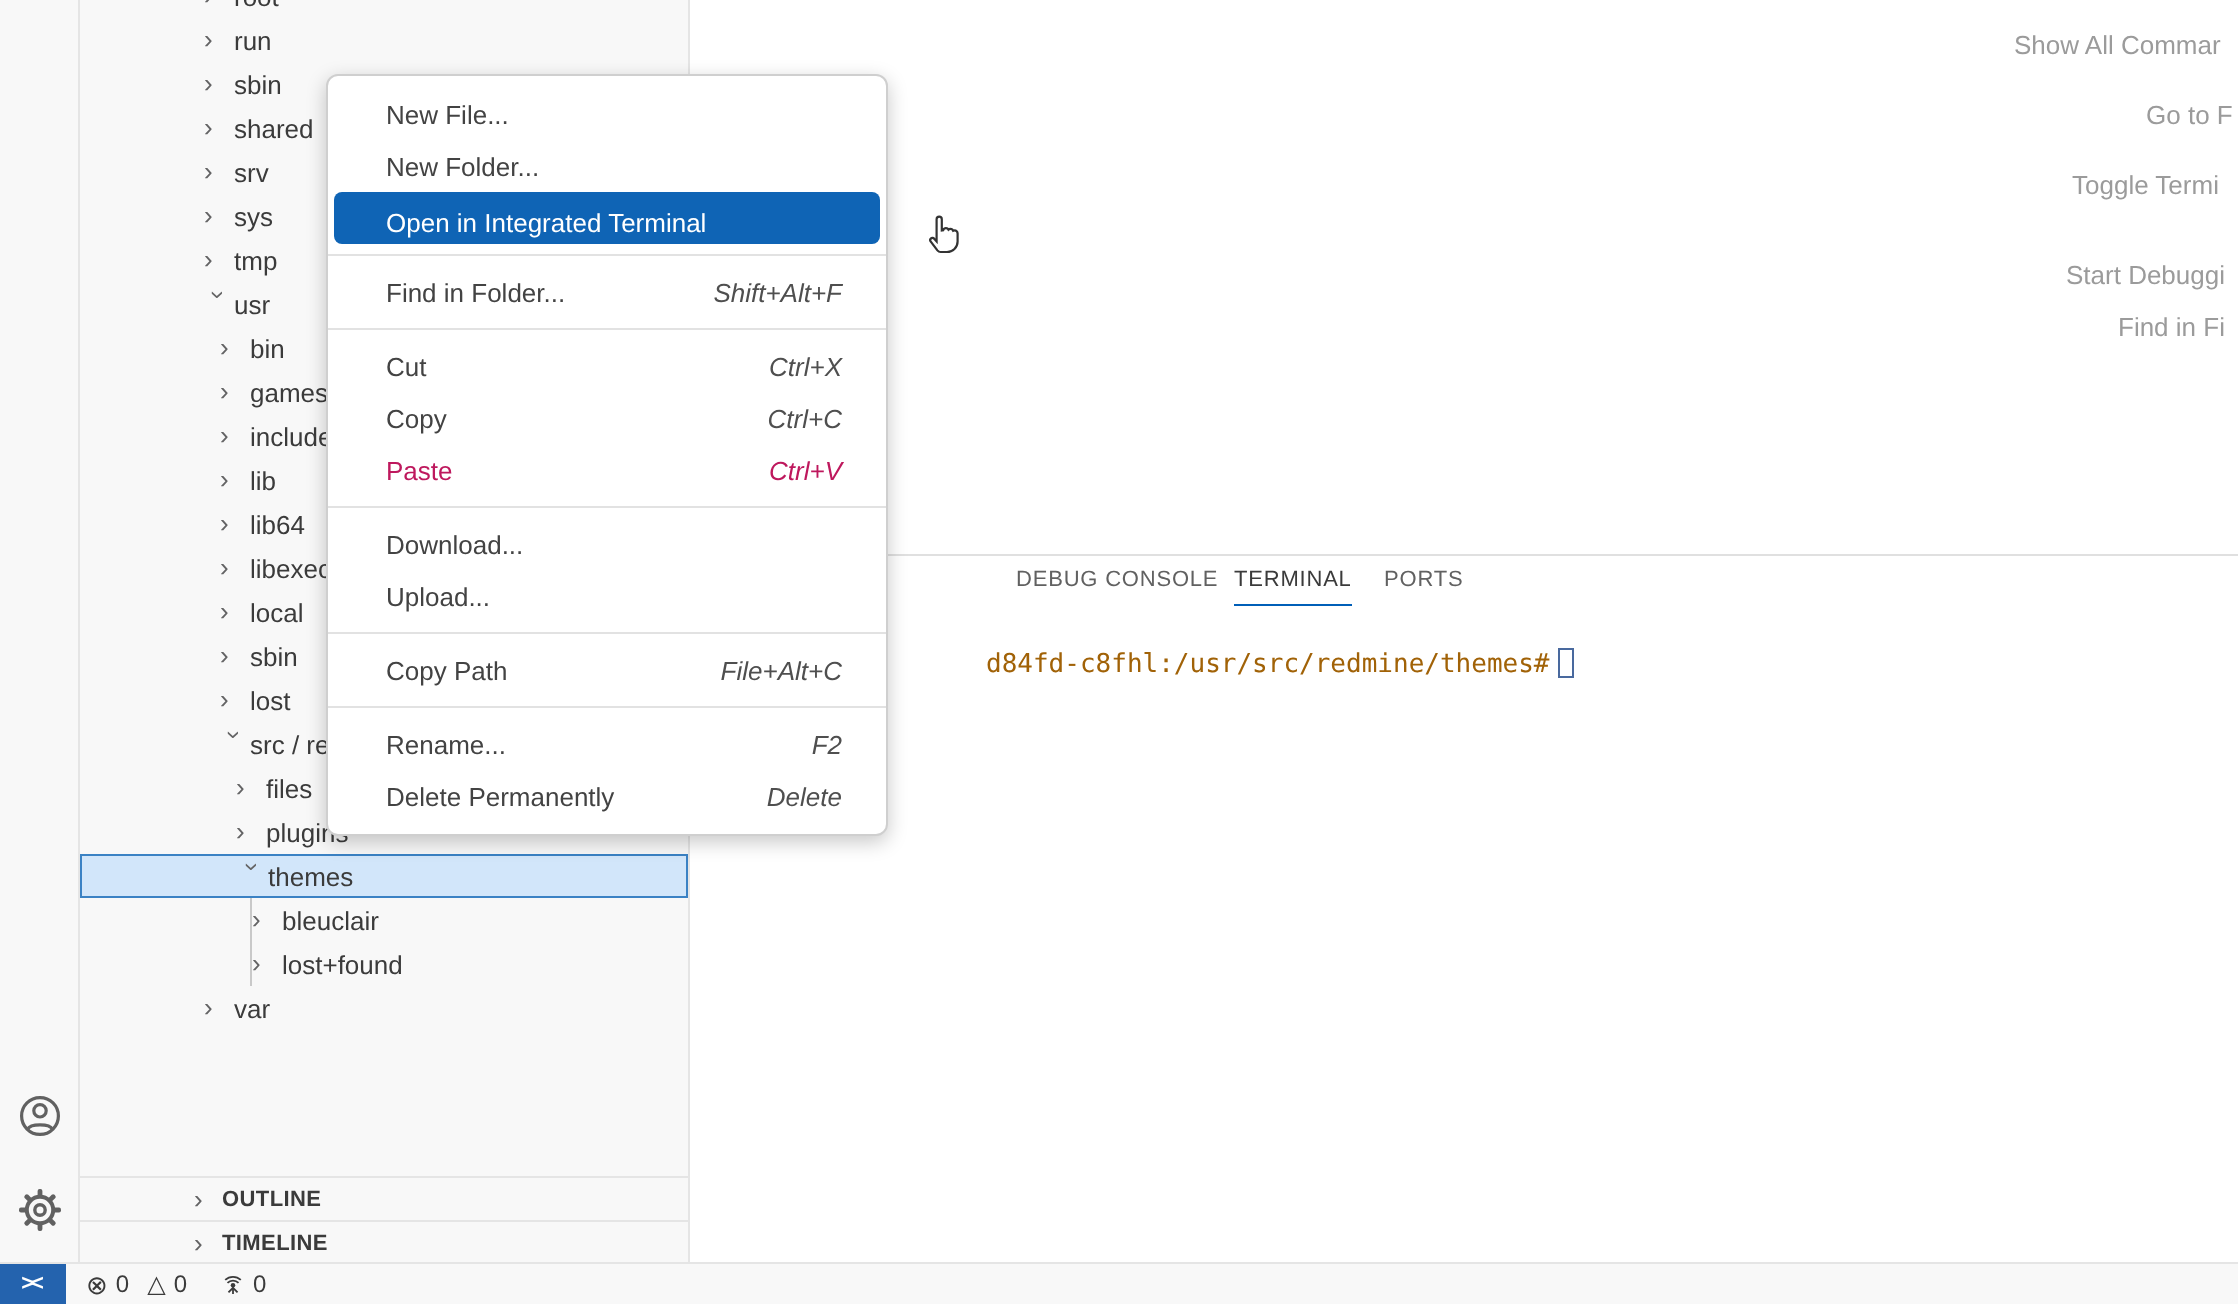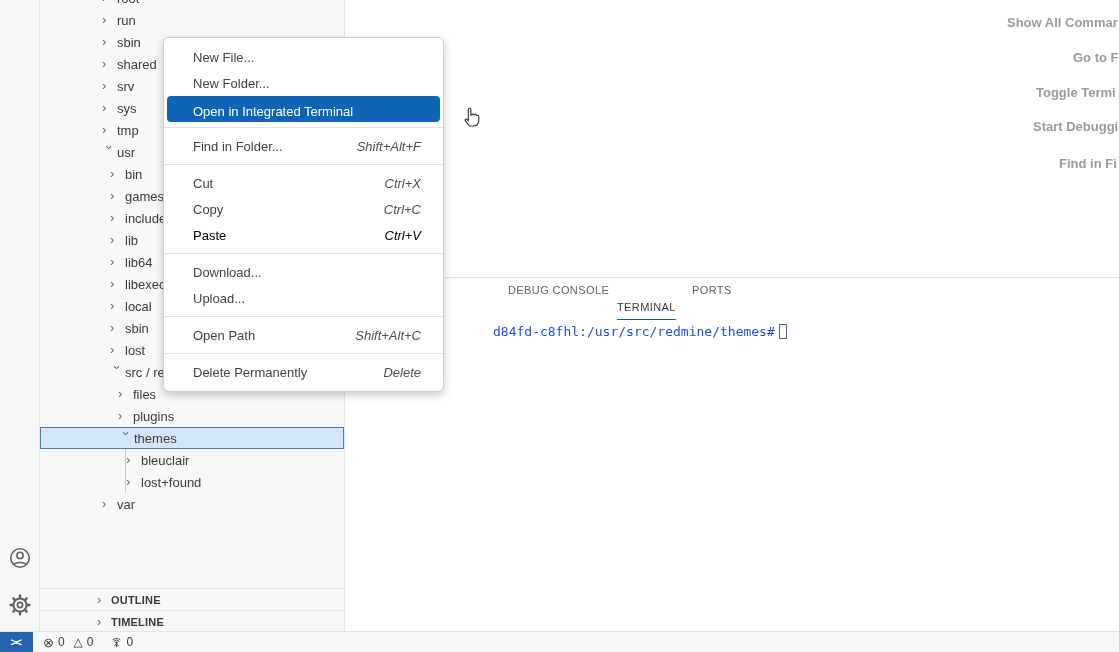--- a/index.html
+++ b/index.html
@@ -24,42 +24,42 @@
     display:inline-block; text-align:left; }
   .chev.exp { transform:rotate(90deg); transform-origin:45% 50%; }
   .trow.sel { background:var(--sel-bg); border:1px solid var(--sel-border); }
   .guide { position:absolute; left:85px; top:449px; width:1px; height:44px; background:#c9c9c9; }
   .section { position:absolute; left:0; right:0; height:22px; border-top:1px solid #e5e5e5;
     display:flex; align-items:center; font-size:11px; font-weight:bold; color:#3b3b3b;
     padding-left:57px; cursor:pointer; background:#f8f8f8; letter-spacing:.2px; }
   .section .chev { flex:0 0 14px; width:14px; font-weight:normal; }
 
   
-  .wmark { position:absolute; font-size:13px; color:#9b9b9b; line-height:15px; white-space:nowrap;font-weight:bold; }
+  .wmark { position:absolute; font-size:13px; color:#9b9b9b; line-height:15px; white-space:nowrap; }
 
   
   .panel-top { position:absolute; left:345px; right:0; top:277px; height:1px; background:#e0e0e0; }
   .ptab { position:absolute; top:278px; height:25px; line-height:25px; font-size:11px;
     letter-spacing:.4px; color:#616161; cursor:pointer; white-space:nowrap; }
   .ptab.active { color:#3b3b3b; border-bottom:1.5px solid var(--tab-line); }
   .term-line { position:absolute; left:493px; top:324px; font-family:"DejaVu Sans Mono", monospace;
-    font-size:13px; color:#1d4ed8; white-space:pre; }
+    font-size:13px; color:#a16207; white-space:pre; }
   .tcursor { display:inline-block; width:8px; height:15px; border:1px solid #49699e;
     vertical-align:-3px; margin-left:4px; }
 
   
   .menu { position:absolute; left:163px; top:37px; width:281px; background:#fff;
     border:1px solid #cfcfcf; border-radius:6px; box-shadow:0 3px 10px rgba(0,0,0,.22);
     padding:6px 0; z-index:20; }
   .mi { height:26px; display:flex; align-items:center; padding:0 22px 0 29px;
     font-size:13px; color:#434343; cursor:pointer; }
   .mi .sc { margin-left:auto; color:#4f4f4f;font-style:italic; }
   .mi.hl { background:var(--accent); color:#fff; margin:0 3px; border-radius:4px;
     padding:4px 19px 0 26px; }
-  .mi.dis, .mi.dis .sc { color:#000000; cursor:default; }
+  .mi.dis, .mi.dis .sc { color:#be185d; cursor:default; }
   .sep { height:1px; background:#e2e2e2; margin:5px 0; }
 
   
   .statusbar { position:absolute; left:0; right:0; bottom:0; height:21px; background:#f8f8f8;
     border-top:1px solid #e5e5e5; display:flex; align-items:center; font-size:12px;
     color:#3b3b3b; z-index:6; }
   .remote { width:33px; height:21px; background:var(--remote-bg); color:#fff; display:flex;
     align-items:center; justify-content:center; font-size:11px; font-weight:bold;
     letter-spacing:-1.5px; cursor:pointer; padding-right:2px; }
   .sb-group { display:flex; align-items:center; gap:4px; margin-left:10px; cursor:pointer; }
@@ -178,26 +178,26 @@
       </div>
     <div class="section" style="top:610px;">
         <span class="chev">›</span>
         <span>TIMELINE</span>
       </div>
   </div>
 
   <div class="wmark" style="left:1007px; top:15px;">Show All Commar</div>
   <div class="wmark" style="left:1073px; top:50px;">Go to F</div>
   <div class="wmark" style="left:1036px; top:85px;">Toggle Termi</div>
-  <div class="wmark" style="left:1033px; top:119px;">Start Debuggi</div>
+  <div class="wmark" style="left:1033px; top:130px;">Start Debuggi</div>
   <div class="wmark" style="left:1059px; top:156px;text-align:center;">Find in Fi</div>
 
   <div class="panel-top"></div>
   <div class="ptab" style="left:508px;">DEBUG CONSOLE</div>
-  <div class="ptab active" style="left:617px;margin-top:17px;">TERMINAL</div>
+  <div class="ptab active" style="left:617px;">TERMINAL</div>
   <div class="ptab" style="left:692px;">PORTS</div>
   <div class="term-line"><span>d84fd-c8fhl:/usr/src/redmine/themes#</span><span class="tcursor"></span></div>
 
   <div class="menu">
     <div class="mi">
         <span>New File...</span>
       </div>
     <div class="mi">
         <span>New Folder...</span>
       </div>
@@ -224,24 +224,28 @@
       </div>
     <div class="sep"></div>
     <div class="mi">
         <span>Download...</span>
       </div>
     <div class="mi">
         <span>Upload...</span>
       </div>
     <div class="sep"></div>
     <div class="mi">
-        <span>Open Path</span>
-        <span class="sc">Shift+Alt+C</span>
-      </div>
-    <div class="sep"></div>
+        <span>Copy Path</span>
+        <span class="sc">File+Alt+C</span>
+      </div>
+    <div class="sep"></div>
+    <div class="mi">
+        <span>Rename...</span>
+        <span class="sc">F2</span>
+      </div>
     <div class="mi">
         <span>Delete Permanently</span>
         <span class="sc">Delete</span>
       </div>
   </div>
 
   <svg class="cursor-hand" viewBox="0 0 24 24">
     <path d="M9.3 22c-.6 0-1.2-.3-1.6-.8l-3.4-4.5c-.3-.4-.3-1 .1-1.4.5-.5 1.3-.4 1.7.1l1.2 1.3V5.6c0-.7.6-1.3 1.3-1.3s1.3.6 1.3 1.3v5.6l.7-.1c.2-.6.8-1 1.4-1 .5 0 1 .3 1.2.7.3-.3.6-.4 1-.4.7 0 1.2.4 1.4 1 .2-.1.5-.2.7-.2.8 0 1.5.7 1.5 1.5v4.1c0 2.9-2.4 5.2-5.3 5.2H9.3z" fill="#ffffff" stroke="#333333" stroke-width="1.1"></path>
   </svg>
 

